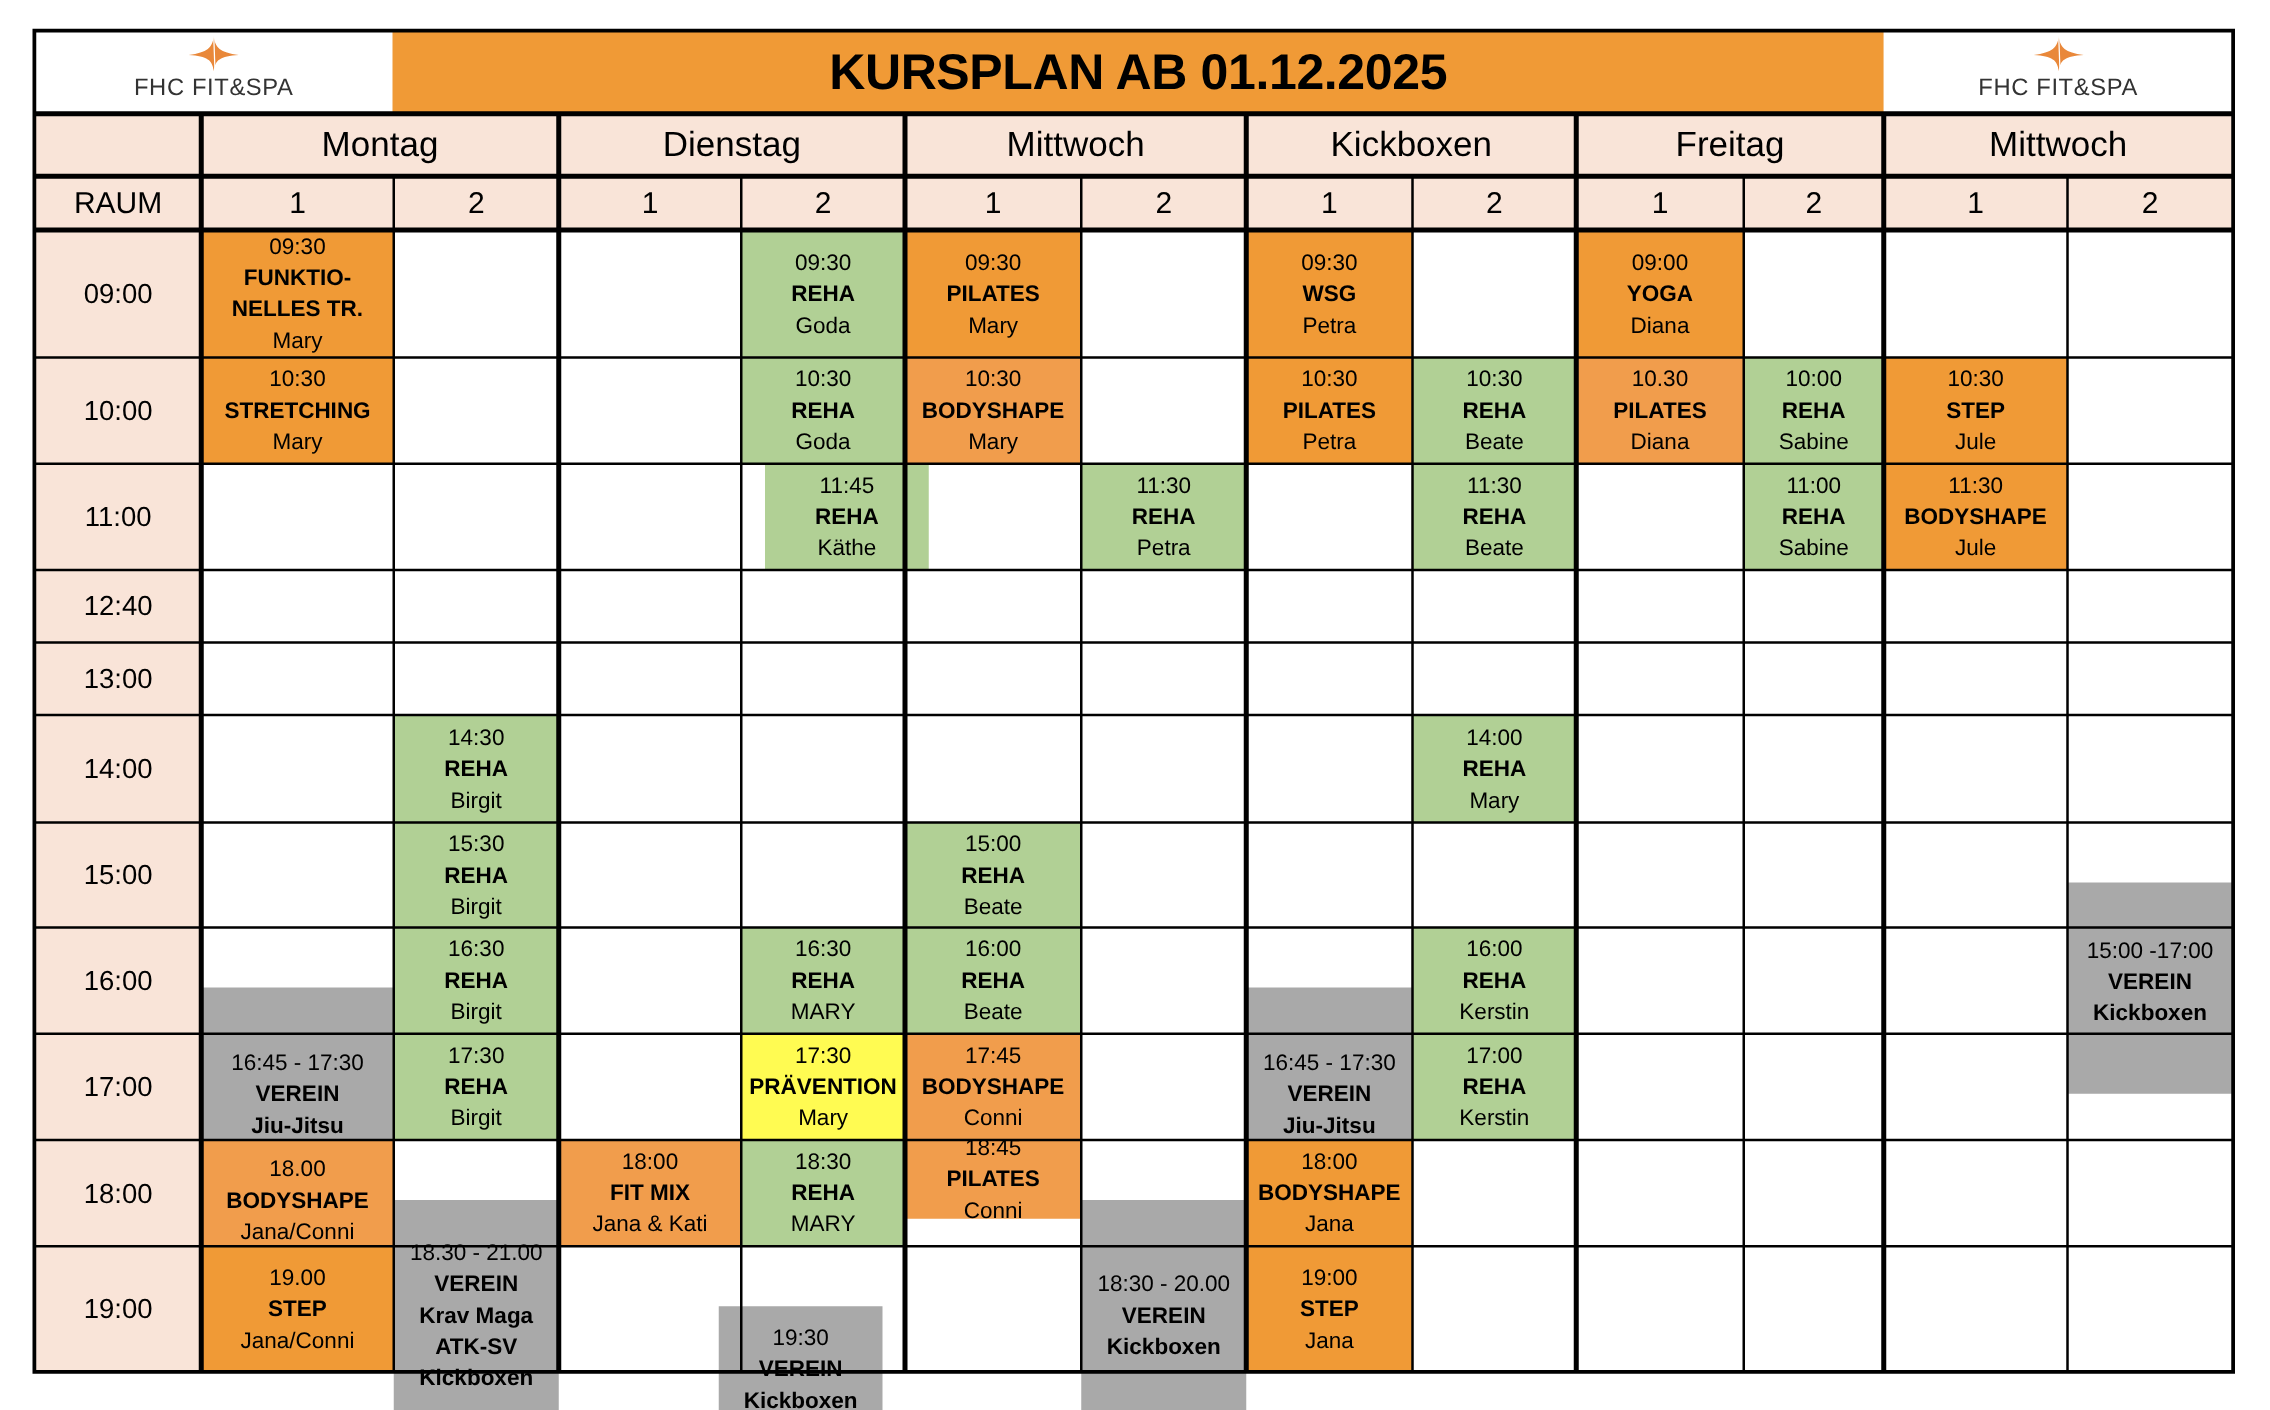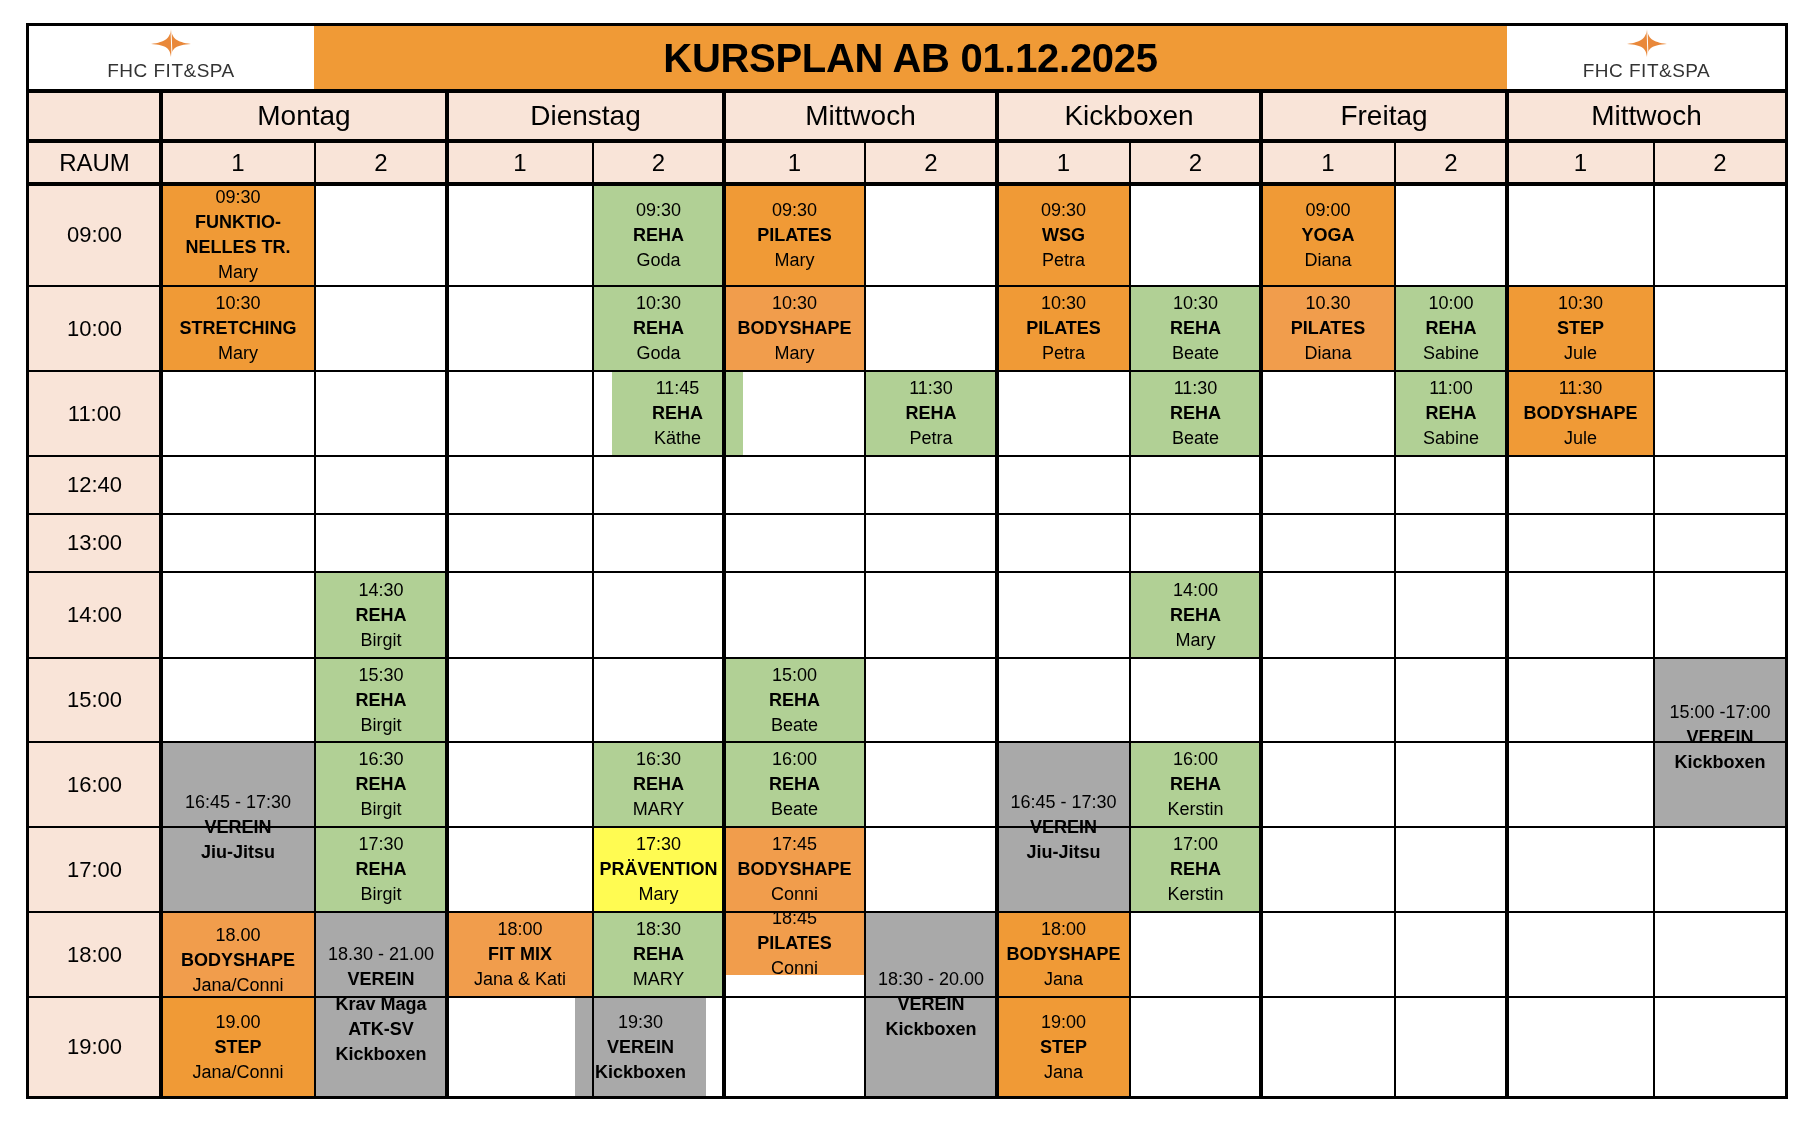--- a/index.html
+++ b/index.html
@@ -17,21 +17,21 @@
   .room { display:flex; align-items:center; justify-content:center; font-size:24px; }
   .timecell { display:flex; align-items:center; justify-content:center; font-size:22px; }
   .cell { display:flex; flex-direction:column; align-items:center; justify-content:center;
           text-align:center; font-size:18px; line-height:25px; }
   .cell .t { font-weight:normal; }
   .cell .n { font-weight:bold; }
   .cell .i { font-weight:normal; }
   .orange { background:#F09A36; }
   .orange2 { background:#F19D4C; }
   .green { background:#B1D095; }
-  .grey { background:#A9A9A9; }
+  .grey { background:#A9A9A9;margin-top:48px; }
   .yellow { background:#FFFB52; }
   .hline { position:absolute; background:#000; height:2px; }
   .hline.thick { height:4px; }
   .vline { position:absolute; background:#000; width:2px; }
   .vline.thick { width:4px; }
 </style>
 </head>
 <body>
 
 <div class="abs hdr-logo" style="left:28px;top:25px;width:286px;height:66px;">

